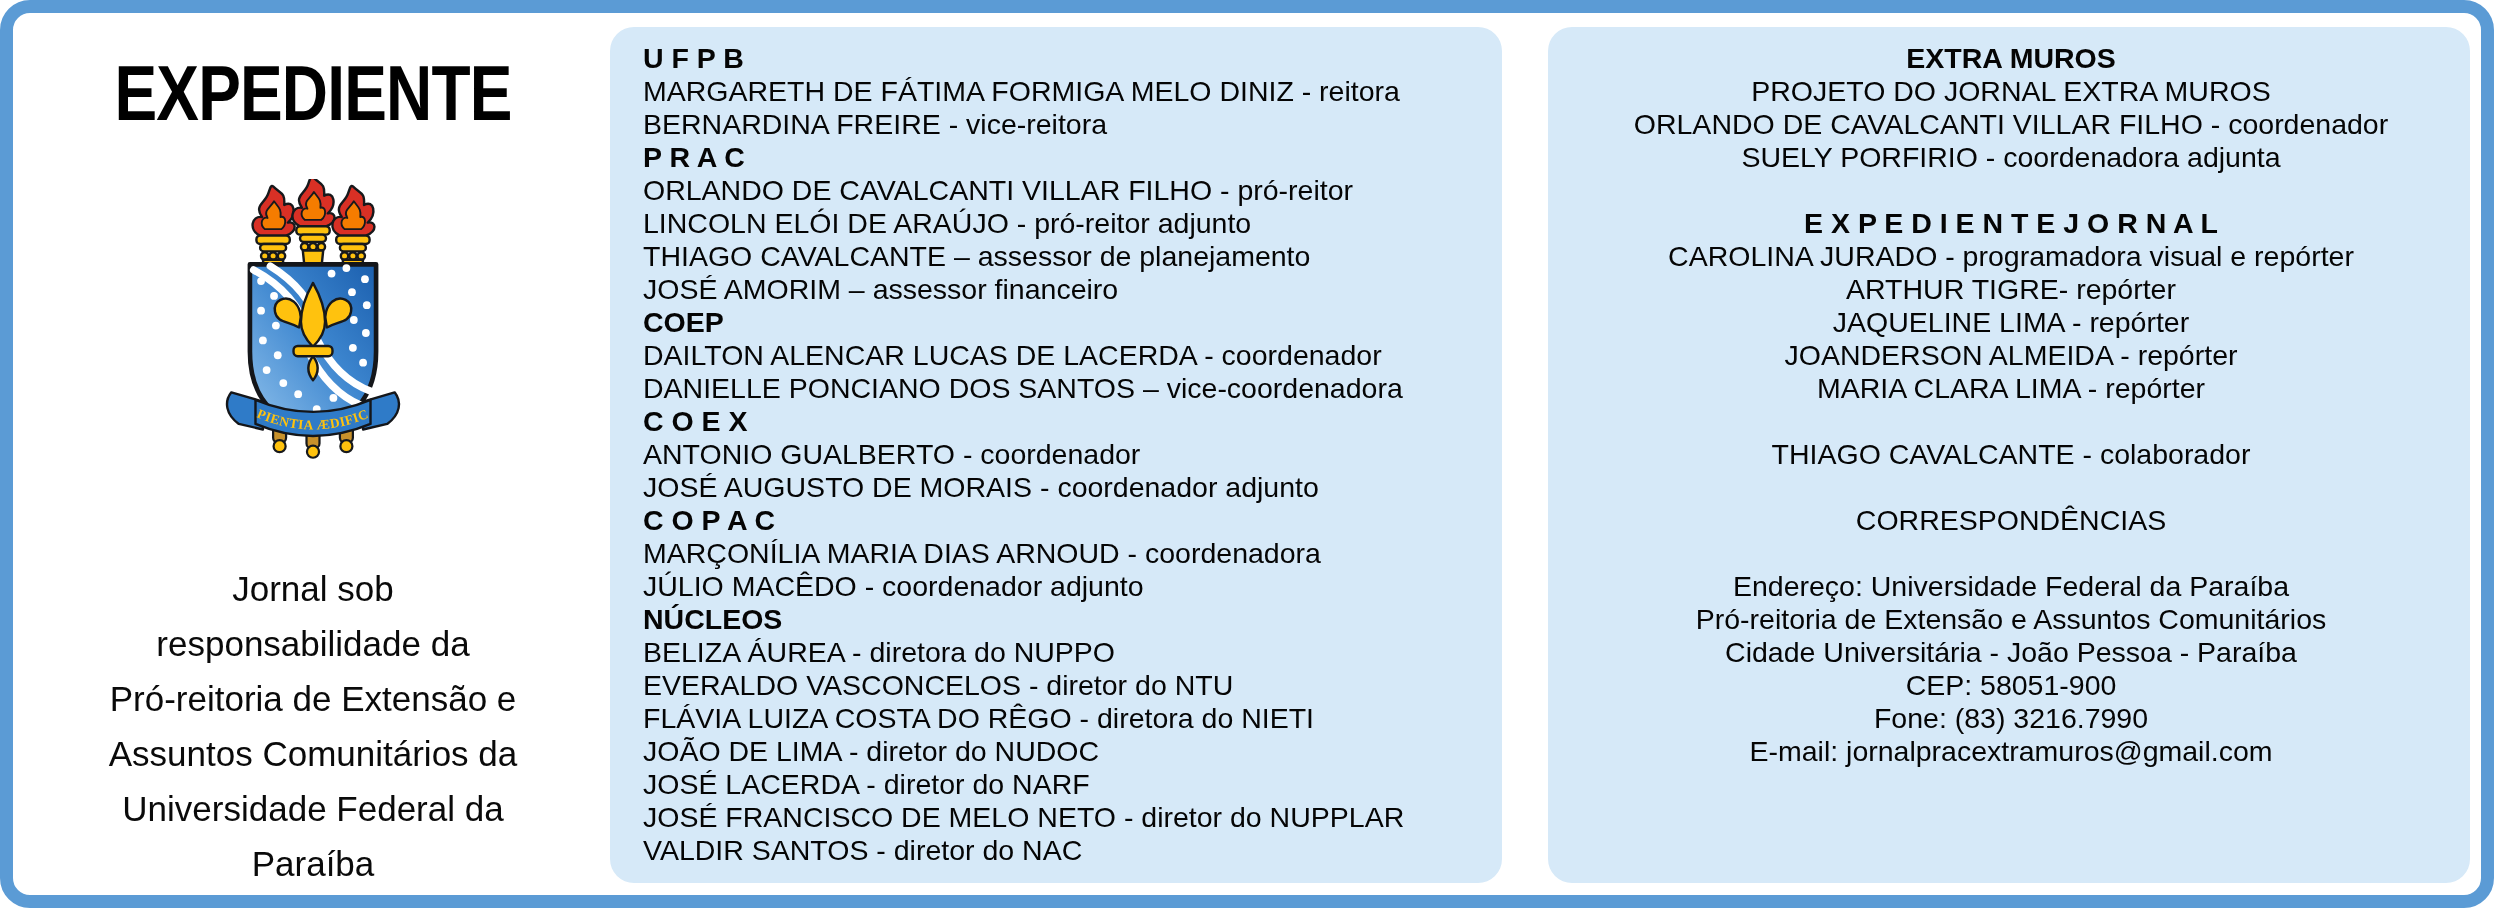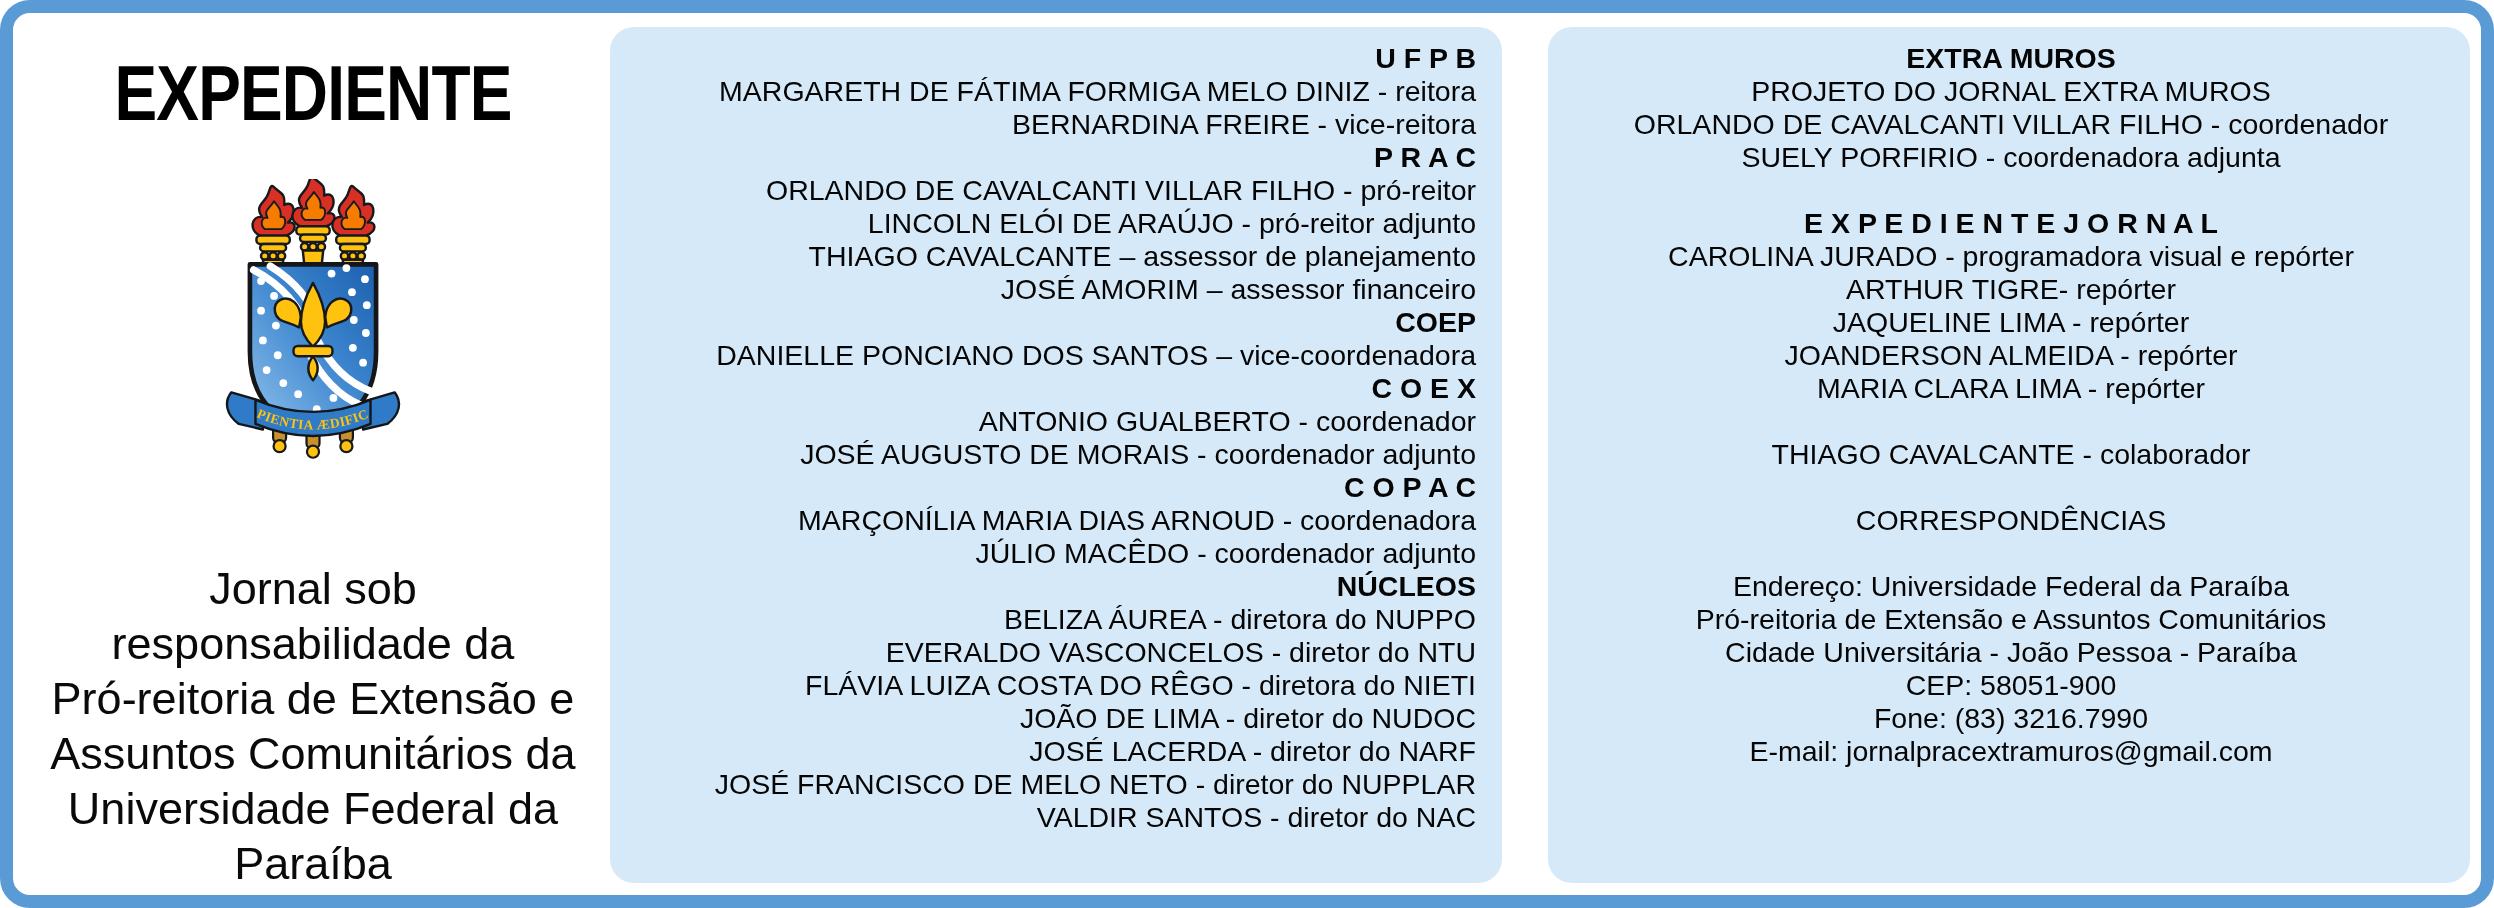--- a/index.html
+++ b/index.html
@@ -32,30 +32,30 @@
     white-space:nowrap;
   }
   .crest{
     position:absolute;top:166px;left:50%;
     transform:translateX(-50%);
     width:196px;height:282px;
   }
   .note{
     position:absolute;top:548px;left:0;width:100%;
     text-align:center;
-    font-size:45px;line-height:55px;
+    font-size:35px;line-height:55px;
     color:#0a0a0a;
   }
   
   .panel{
     position:absolute;top:27px;height:856px;
     background:var(--panel-bg,#D6E9F8);
     border-radius:24px;
   }
-  .panel.mid{left:610px;width:892px;padding:15px 26px 0 33px;text-align:right;}
+  .panel.mid{left:610px;width:892px;padding:15px 26px 0 33px;}
   .panel.right{left:1548px;width:922px;padding:15px 26px 0 30px;text-align:center;}
   .line{
     font-size:28.5px;line-height:33px;
     white-space:nowrap;
     color:#050505;
   }
   .line.heading{font-weight:700;}
   .line.blank{min-height:33px;}
 </style>
 </head>
@@ -188,20 +188,21 @@
   <div class="panel mid" id="mid-panel">
       <div class="line heading">U F P B</div>
       <div class="line">MARGARETH DE FÁTIMA FORMIGA MELO DINIZ - reitora</div>
       <div class="line">BERNARDINA FREIRE - vice-reitora</div>
       <div class="line heading">P R A C</div>
       <div class="line">ORLANDO DE CAVALCANTI VILLAR FILHO - pró-reitor</div>
       <div class="line">LINCOLN ELÓI DE ARAÚJO - pró-reitor adjunto</div>
       <div class="line">THIAGO CAVALCANTE – assessor de planejamento</div>
       <div class="line">JOSÉ AMORIM – assessor financeiro</div>
       <div class="line heading">COEP</div>
+      <div class="line">DAILTON ALENCAR LUCAS DE LACERDA - coordenador</div>
       <div class="line">DANIELLE PONCIANO DOS SANTOS – vice-coordenadora</div>
       <div class="line heading">C O E X</div>
       <div class="line">ANTONIO GUALBERTO - coordenador</div>
       <div class="line">JOSÉ AUGUSTO DE MORAIS - coordenador adjunto</div>
       <div class="line heading">C O P A C</div>
       <div class="line">MARÇONÍLIA MARIA DIAS ARNOUD - coordenadora</div>
       <div class="line">JÚLIO MACÊDO - coordenador adjunto</div>
       <div class="line heading">NÚCLEOS</div>
       <div class="line">BELIZA ÁUREA - diretora do NUPPO</div>
       <div class="line">EVERALDO VASCONCELOS - diretor do NTU</div>

